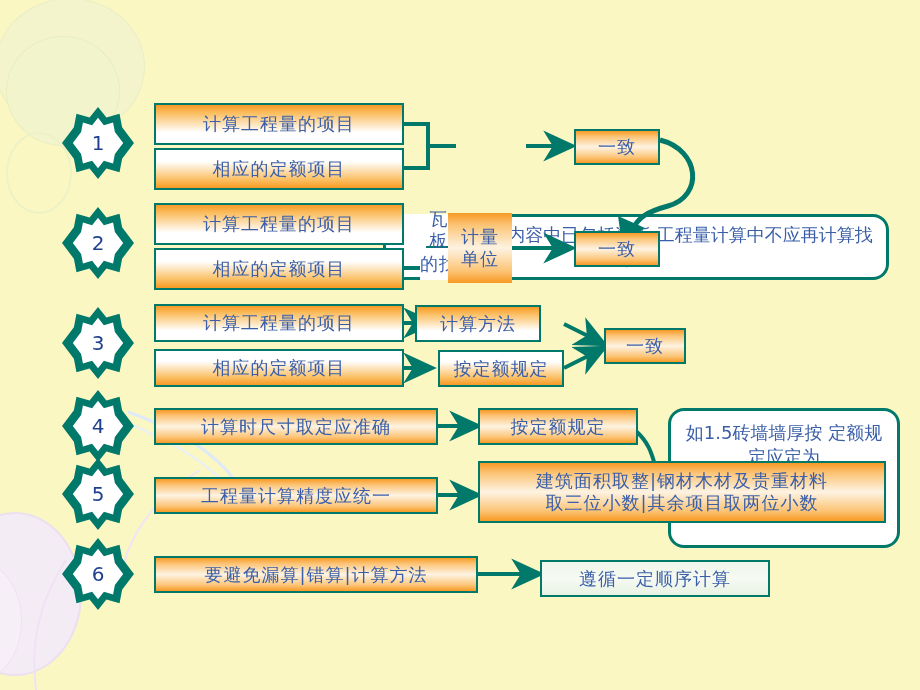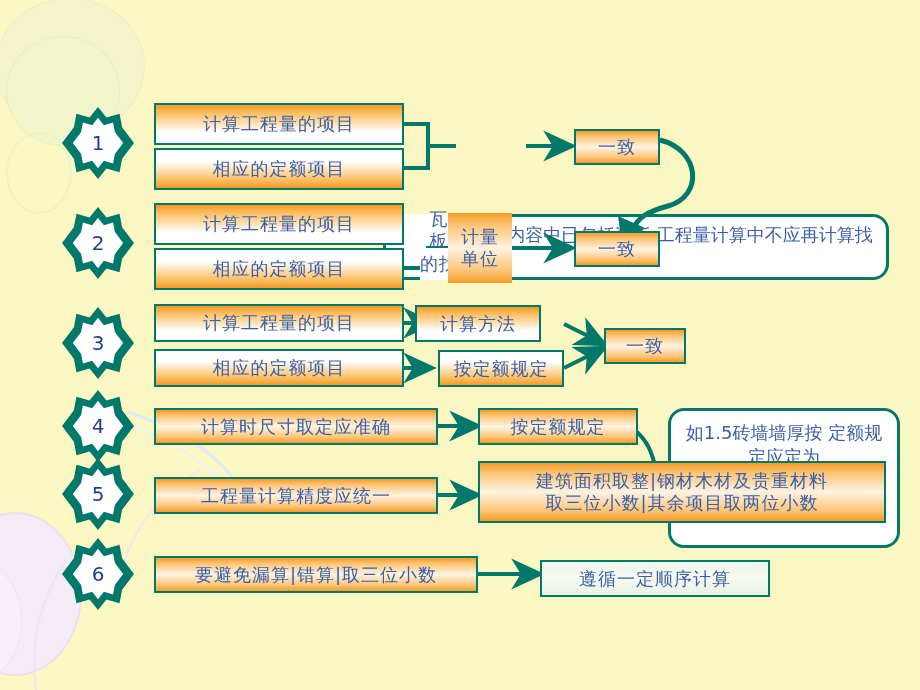--- a/index.html
+++ b/index.html
@@ -328,21 +328,21 @@
 取三位小数|其余项目取两位小数</span>
   </div>
 
   <div class="star-badge layer-badge" style="left:62px; top:538px;">
     <div class="star-outer"></div>
     <div class="star-inner"></div>
     <div class="star-num">6</div>
   </div>
 
   <div class="node grad-both fs18 layer-node" style="left:154px; top:556px; width:324px; height:37px;">
-    <span>要避免漏算|错算|取三位小数</span>
+    <span>要避免漏算|错算|计算方法</span>
   </div>
 
   <div class="node grad-pale fs18 layer-node" style="left:540px; top:560px; width:230px; height:37px;text-align:center;">
     <span>遵循一定顺序计算</span>
   </div>
 
   <div class="node fs18 layer-node" style="left:404px; top:214px; width:44px; height:32px; border:none; background:#ffffff; justify-content:center;padding-left:26px;">
     <span>瓦板</span>
   </div>
   <div class="node fs18 layer-node" style="left:404px; top:248px; width:44px; height:32px; border:none; background:#ffffff; justify-content:flex-start;margin-left:16px;">

